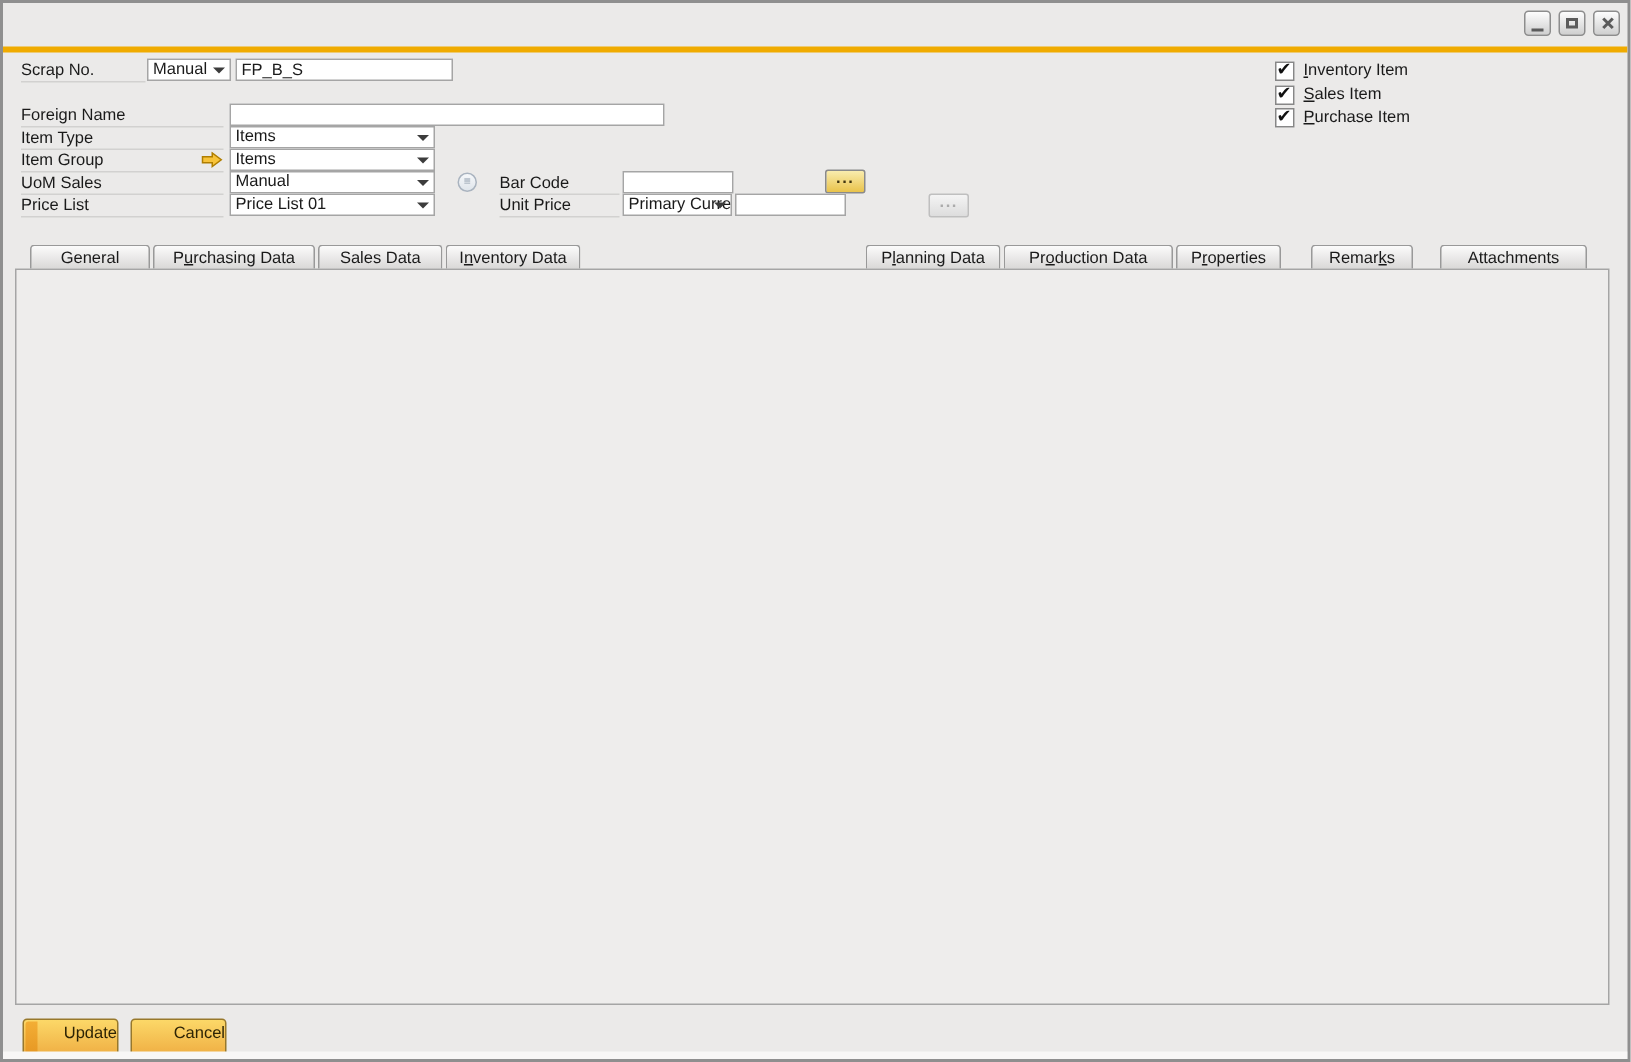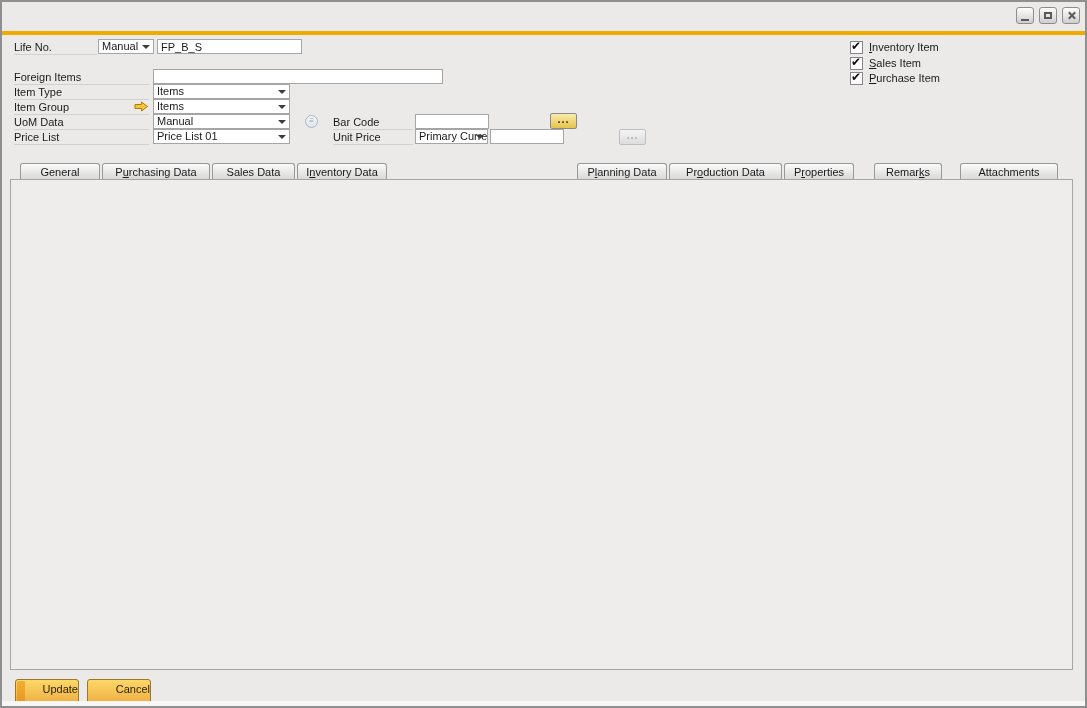--- a/index.html
+++ b/index.html
@@ -47,43 +47,43 @@
       </div>
     <div class="winbtn">
         <span class="ic-max"></span>
       </div>
     <div class="winbtn">
         <span class="ic-close"></span>
       </div>
   </div>
   <div class="goldstripe"></div>
 
-  <div class="lab" style="left:12px;top:38px;width:83px">Life No.</div>
+  <div class="lab" style="left:12px;top:38px;width:83px">Scrap No.</div>
   <div class="dd" style="left:96px;top:37px;width:56px">
     <span>Manual</span><span class="ddarr"></span>
   </div>
   <input class="inp" style="left: 155px; top: 37px; width: 145px;" value="FP_B_S">
 
-  <div class="lab" style="left:12px;top:68px;width:135px">Foreign Items</div>
+  <div class="lab" style="left:12px;top:68px;width:135px">Foreign Name</div>
   <input class="inp" style="left: 151px; top: 67px; width: 290px;" value="">
 
   <div class="lab" style="left:12px;top:83px;width:135px">Item Type</div>
   <div class="dd" style="left:151px;top:82px;width:137px">
     <span>Items</span><span class="ddarr"></span>
   </div>
 
   <div class="lab" style="left:12px;top:98px;width:135px">Item Group</div>
   <span class="arrwrap" style="left:132px;top:99px"><svg width="15" height="11">
         <path d="M1 3.5h6.5V1l6 4.5-6 4.5V7.5H1z" fill="#f7c33a" stroke="#b07e00" stroke-width="1"></path>
       </svg></span>
   <div class="dd" style="left:151px;top:97px;width:137px">
     <span>Items</span><span class="ddarr"></span>
   </div>
 
-  <div class="lab" style="left:12px;top:113px;width:135px">UoM Data</div>
+  <div class="lab" style="left:12px;top:113px;width:135px">UoM Sales</div>
   <div class="dd" style="left:151px;top:112px;width:137px">
     <span>Manual</span><span class="ddarr"></span>
   </div>
   <div class="circleicon" style="left:303px;top:113px">≡</div>
 
   <div class="lab" style="left:12px;top:128px;width:135px">Price List</div>
   <div class="dd" style="left:151px;top:127px;width:137px">
     <span>Price List 01</span><span class="ddarr"></span>
   </div>
 

